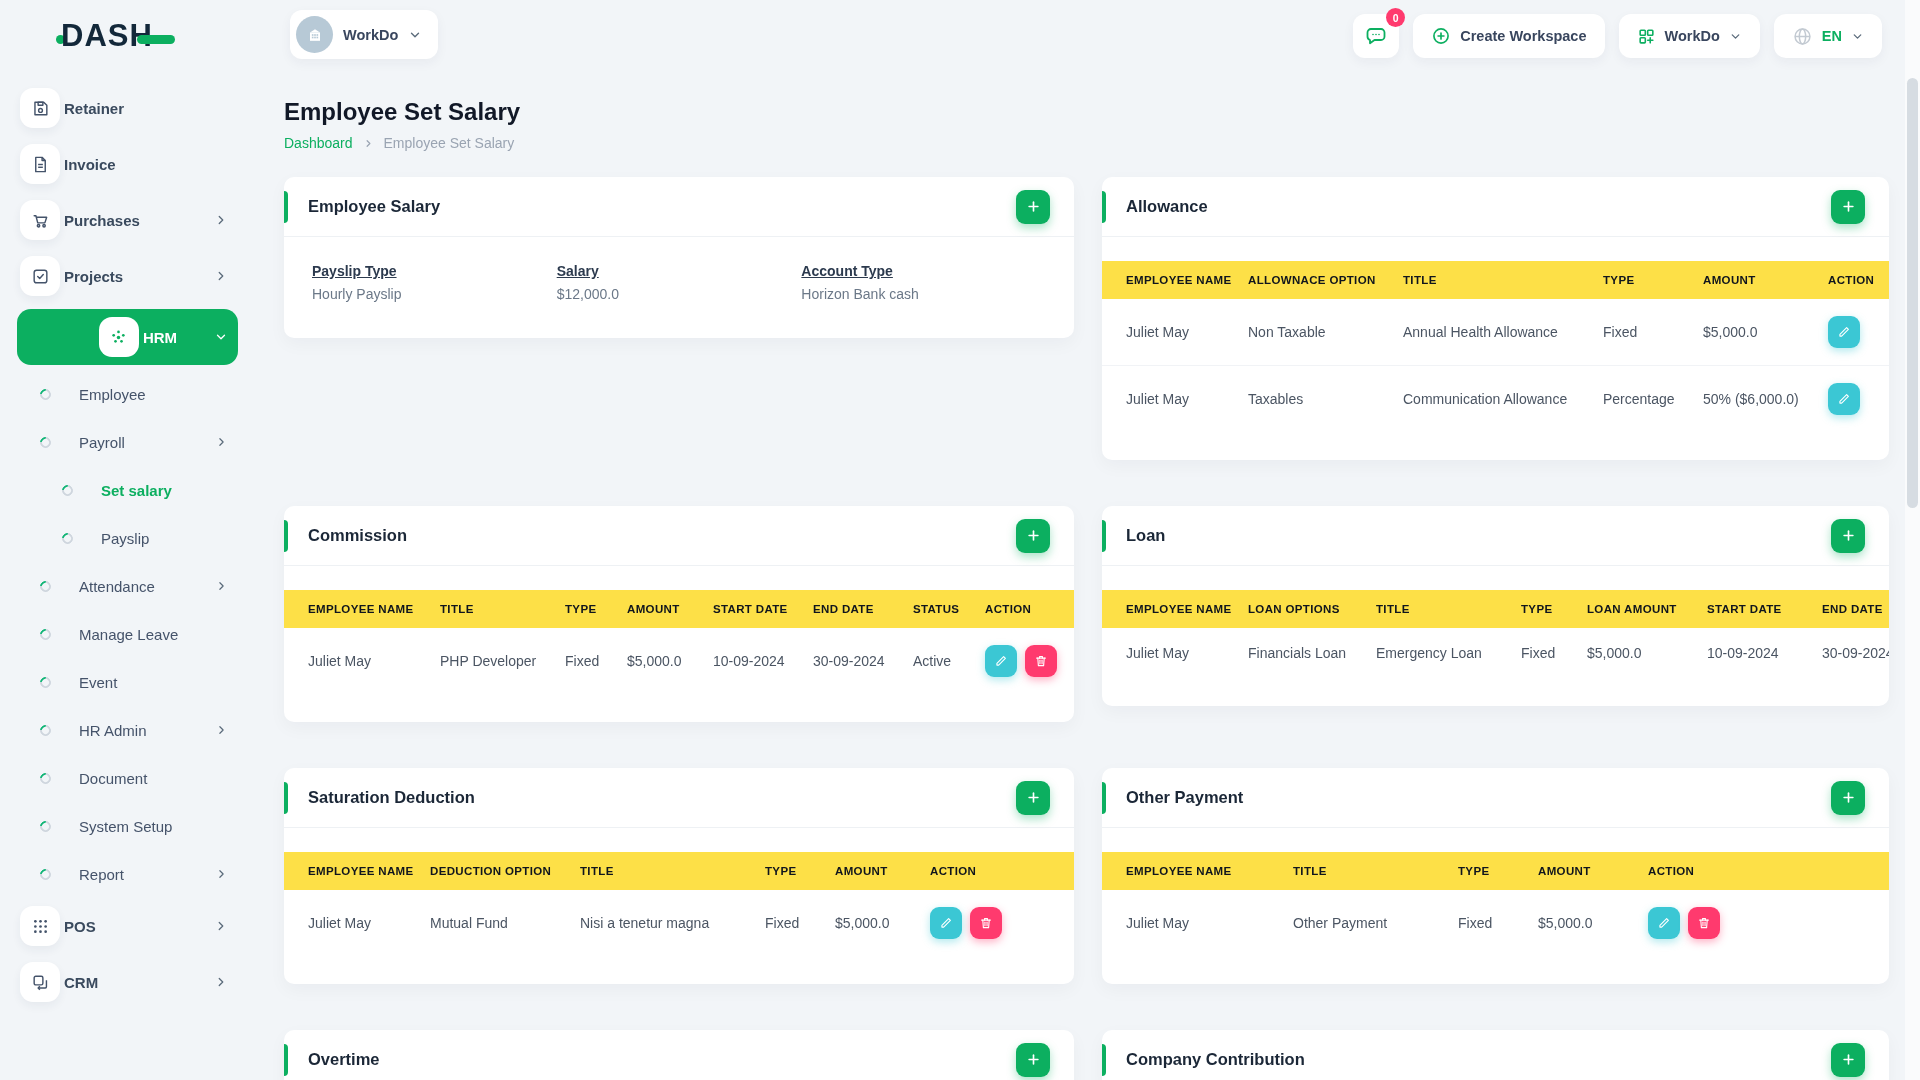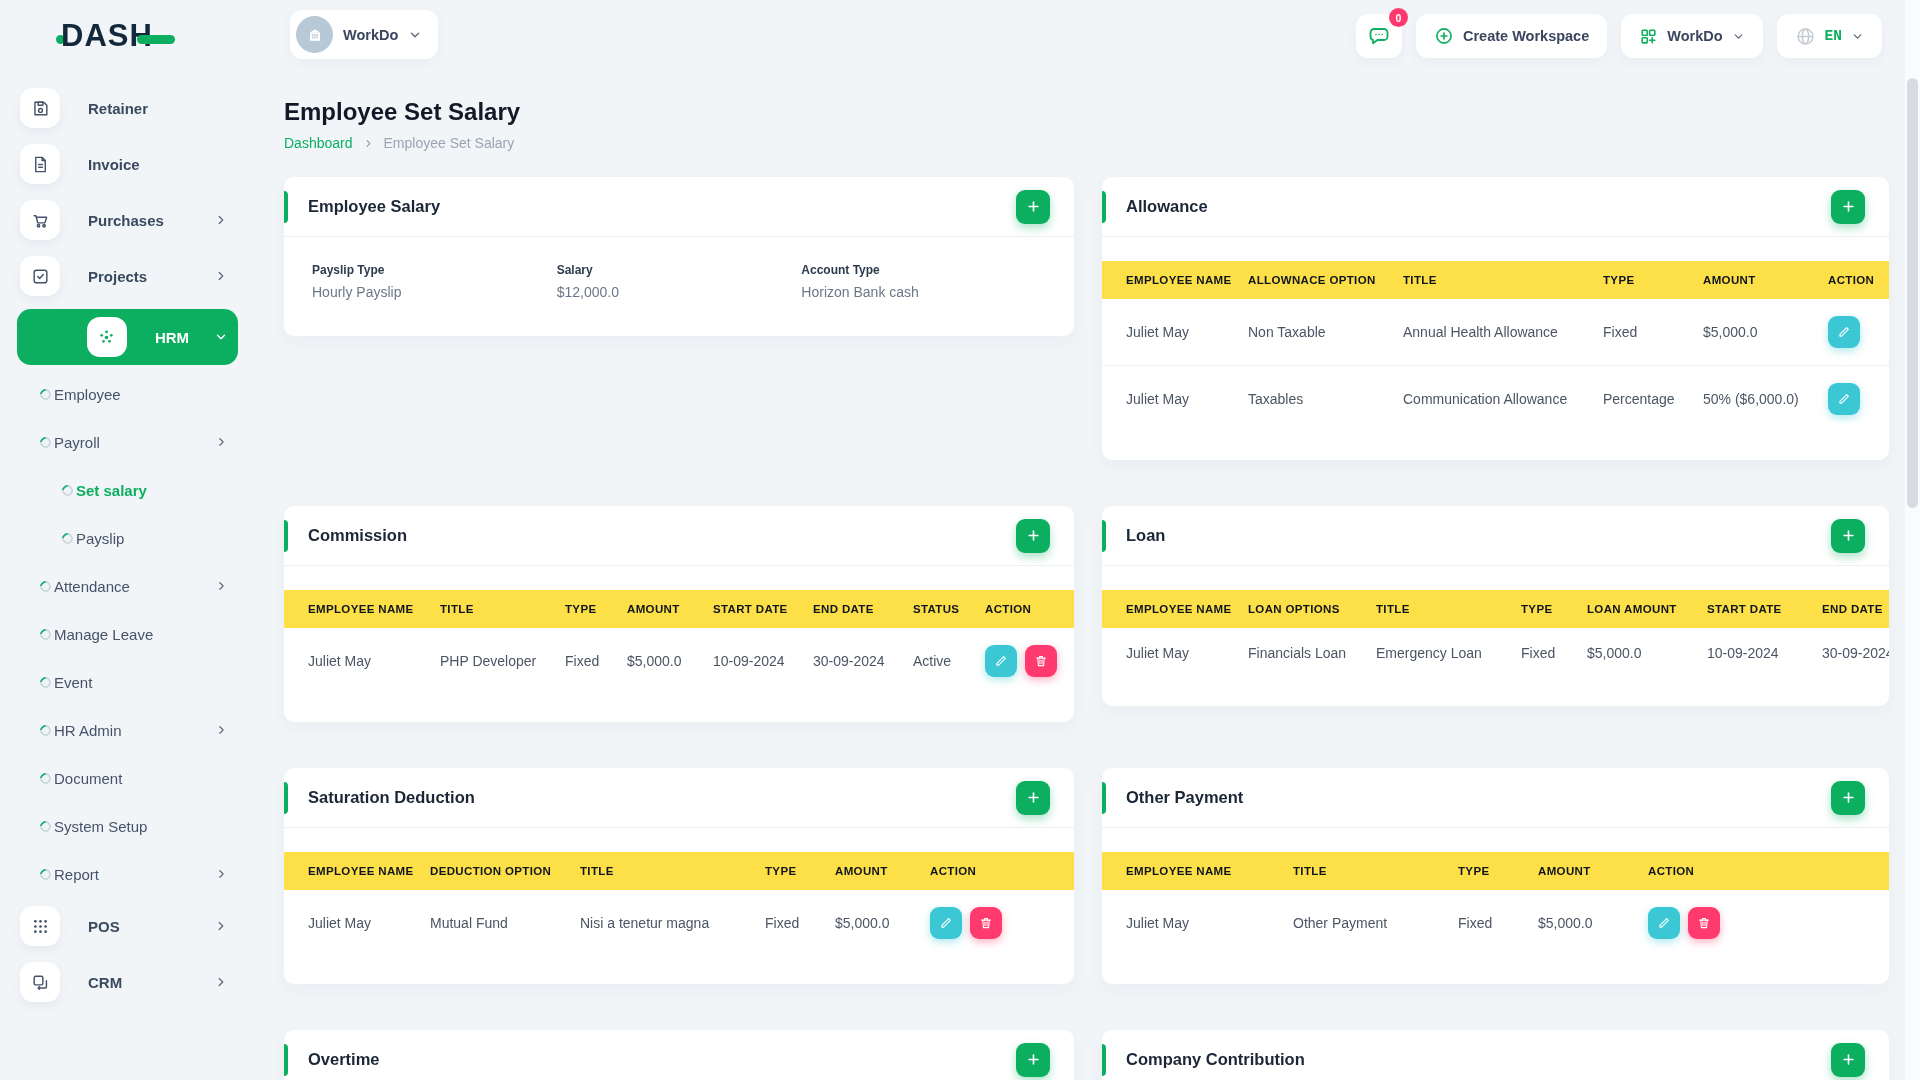--- a/index.html
+++ b/index.html
@@ -17,30 +17,30 @@
           box-shadow:0 4px 12px rgba(30,45,80,.05); cursor:pointer;
           font-family:"Liberation Sans",sans-serif; font-size:14.5px; font-weight:600; color:#39465e; }
   .ws-pill { position:absolute; left:290px; top:10px; height:49px; padding:0 16px 0 6px; gap:10px; }
   .avatar { width:37px; height:37px; border-radius:50%; background:#b7c9d6; display:flex; align-items:center; justify-content:center; }
   .tb-right { position:absolute; right:38px; top:14px; display:flex; gap:14px; align-items:center; }
   .icon-btn { position:relative; width:46px; height:44px; justify-content:center; }
   .badge { position:absolute; top:-6px; right:-6px; min-width:19px; height:19px; border-radius:10px;
            background:#ff3a6e; color:#fff; font-size:10.5px; font-weight:700; display:flex;
            align-items:center; justify-content:center; padding:0 4px; }
   .tb-btn { height:44px; padding:0 18px; gap:9px; }
-  .lang-en { color:#0caf60; font-weight:700;font-family:Liberation Mono, monospace; }
+  .lang-en { color:#0caf60; font-weight:700; }
 
   
   .sidebar { position:absolute; top:72px; left:0; width:256px; bottom:0; padding-top:8px; overflow:hidden; }
   .nav { list-style:none; }
   .nav-main { position:relative; height:56px; display:flex; align-items:center; padding-left:20px; cursor:pointer; }
   .tile { width:40px; height:40px; border-radius:13px; background:#fff; box-shadow:0 4px 10px rgba(30,45,80,.06);
           display:flex; align-items:center; justify-content:center; flex:0 0 40px; color:#44536a; }
-  .nav-main .lbl { margin-left:28px; font-size:15px; font-weight:600; color:#3a4a5e; }
-  .nav-sub { position:relative; height:48px; display:flex; align-items:center; padding-left:40px; gap:3px; cursor:pointer; }
+  .nav-main .lbl { margin-left:4px; font-size:15px; font-weight:600; color:#3a4a5e; }
+  .nav-sub { position:relative; height:48px; display:flex; align-items:center; padding-left:40px; gap:28px; cursor:pointer; }
   .nav-sub .lbl { font-size:15px; color:#45536a; }
   .nav-sub2 { padding-left:62px; }
   .bullet { width:11px; height:11px; border-radius:50%; border:2px solid #cfd6de; border-top-color:#12b576; transform:rotate(-40deg); flex:0 0 11px; }
   .chev { position:absolute; right:28px; top:50%; transform:translateY(-50%); color:#5b6b7b; display:flex; }
   .hrm { margin:5px 0;justify-content:center; }
   .hrm-pill { position:absolute; left:17px; right:18px; top:0; bottom:0; background:#0caf60; border-radius:14px; }
   .hrm .tile { position:relative; color:#0caf60; box-shadow:none; }
   .hrm .lbl { position:relative; color:#fff; }
   .hrm .chev { color:#fff; }
   .active-green .lbl { color:#0caf60; font-weight:600; }
@@ -59,21 +59,21 @@
                  padding:0 24px; border-bottom:1px solid #eef1f4; }
   .card-header::before { content:""; position:absolute; left:0; top:14px; height:32px; width:4px;
                          background:#0caf60; border-radius:0 4px 4px 0; }
   .card-title { font-size:16.5px; font-weight:700; color:#1b2737; }
   .add-btn { width:34px; height:34px; border:none; border-radius:9px; background:#0caf60; color:#fff;
              display:flex; align-items:center; justify-content:center; cursor:pointer;
              box-shadow:0 4px 10px rgba(12,175,96,.35); }
 
   .salary-body { display:flex; padding:26px 28px 36px; }
   .field { width:246px; }
-  .field .f-label { font-size:12px; font-weight:700; color:#2c3a4e; }
+  .field .f-label { font-size:14px; font-weight:700; color:#2c3a4e;text-decoration:underline; }
   .field .f-value { margin-top:7px; font-size:14px; color:#6b7888; }
 
   .card-body { padding:24px 0 28px; }
   .table-clip { overflow:hidden; }
   table.tbl { border-collapse:collapse; table-layout:fixed; }
   .tbl th, .tbl td { text-align:left; white-space:nowrap; padding:13px 16px; }
   .tbl th:first-child, .tbl td:first-child { padding-left:24px; }
   .tbl thead tr { background:#fde047; }
   .tbl th { font-size:11.5px; font-weight:800; letter-spacing:.35px; color:#10151d; text-transform:uppercase; }
   .tbl td { font-size:14px; color:#4b5563; border-top:1px solid #f1f3f6; padding-top:17px; padding-bottom:17px; }

